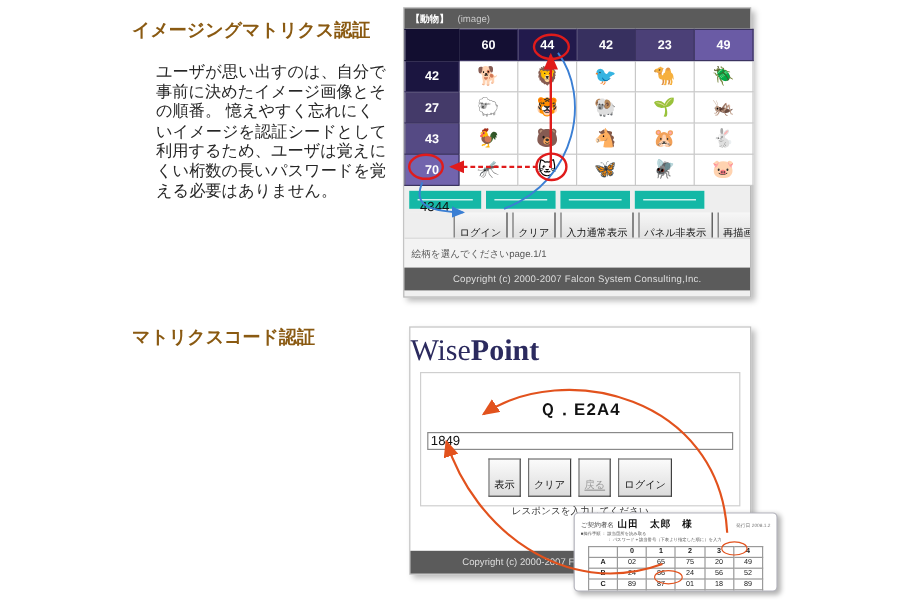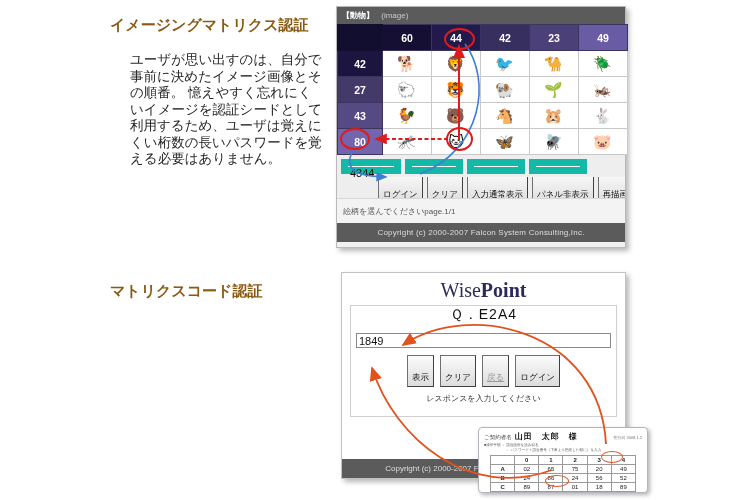--- a/index.html
+++ b/index.html
@@ -124,34 +124,34 @@
     font-size:8px;letter-spacing:.2px;
   }
 
   
   #panel-wisepoint{
     left:341px;top:272px;width:285px;height:207px;
     border:1px solid #c2c2c2;
     background:#ffffff;
   }
   .wp-logo{
-    text-align:center;
+    text-align:left;
     font-family:"Liberation Serif","DejaVu Serif",serif;
-    font-size:20px;color:#2b2a5e;
+    font-size:25px;color:#2b2a5e;
     padding:6px 0 3px 0;letter-spacing:0px;
     font-weight:normal;
   }
   .wp-inner{
     margin:0 8px;border:1px solid #cfcfcf;
     height:112px;background:#fff;box-sizing:border-box;
     position:relative;
   }
   .wp-q{
-    text-align:center;font-size:14px;font-weight:normal;
-    color:#111;letter-spacing:1px;
+    text-align:center;font-size:14px;font-weight:bold;
+    color:#111;letter-spacing:1px;margin-top:22px;
   }
   .wp-input{
     margin:9px 5px 0 5px;height:15px;
     border:1px solid #8a8a8a;background:#fff;
     font-size:11px;line-height:15px;padding:0 2px;color:#111;
     box-sizing:border-box;
   }
   .wp-btns{
     display:flex;justify-content:center;gap:6px;margin-top:7px;
   }
@@ -194,21 +194,21 @@
 </style>
 </head>
 <body>
 
 <div class="page">
 
   <div class="sec-title" style="left:110px;top:16px;">イメージングマトリクス認証</div>
   <div class="sec-body" style="left:130px;top:52px;width:195px;">ユーザが思い出すのは、自分で事前に決めたイメージ画像とその順番。
 憶えやすく忘れにくいイメージを認証シードとして利用するため、ユーザは覚えにくい桁数の長いパスワードを覚える必要はありません。</div>
 
-  <div class="sec-title" style="left:110px;top:282px;text-align:right;">マトリクスコード認証</div>
+  <div class="sec-title" style="left:110px;top:272px;text-align:right;">マトリクスコード認証</div>
 
   <div class="shadowbox" id="panel-imaging">
 
     <div class="win-title">
       <span class="cat">【動物】</span>
       <span class="sub">(image)</span>
     </div>
 
     <table class="matrix">
       <tbody>
@@ -238,21 +238,21 @@
       </tr>
       <tr>
         <td class="hdr rh3">43</td>
         <td class="cell">🐓</td>
         <td class="cell">🐻</td>
         <td class="cell">🐴</td>
         <td class="cell">🐹</td>
         <td class="cell">🐇</td>
       </tr>
       <tr>
-        <td class="hdr rh4">80</td>
+        <td class="hdr rh4">70</td>
         <td class="cell">🦟</td>
         <td class="cell">🐱</td>
         <td class="cell">🦋</td>
         <td class="cell">🪰</td>
         <td class="cell">🐷</td>
       </tr>
     </tbody>
       </table>
 
     <div class="inputrow">

